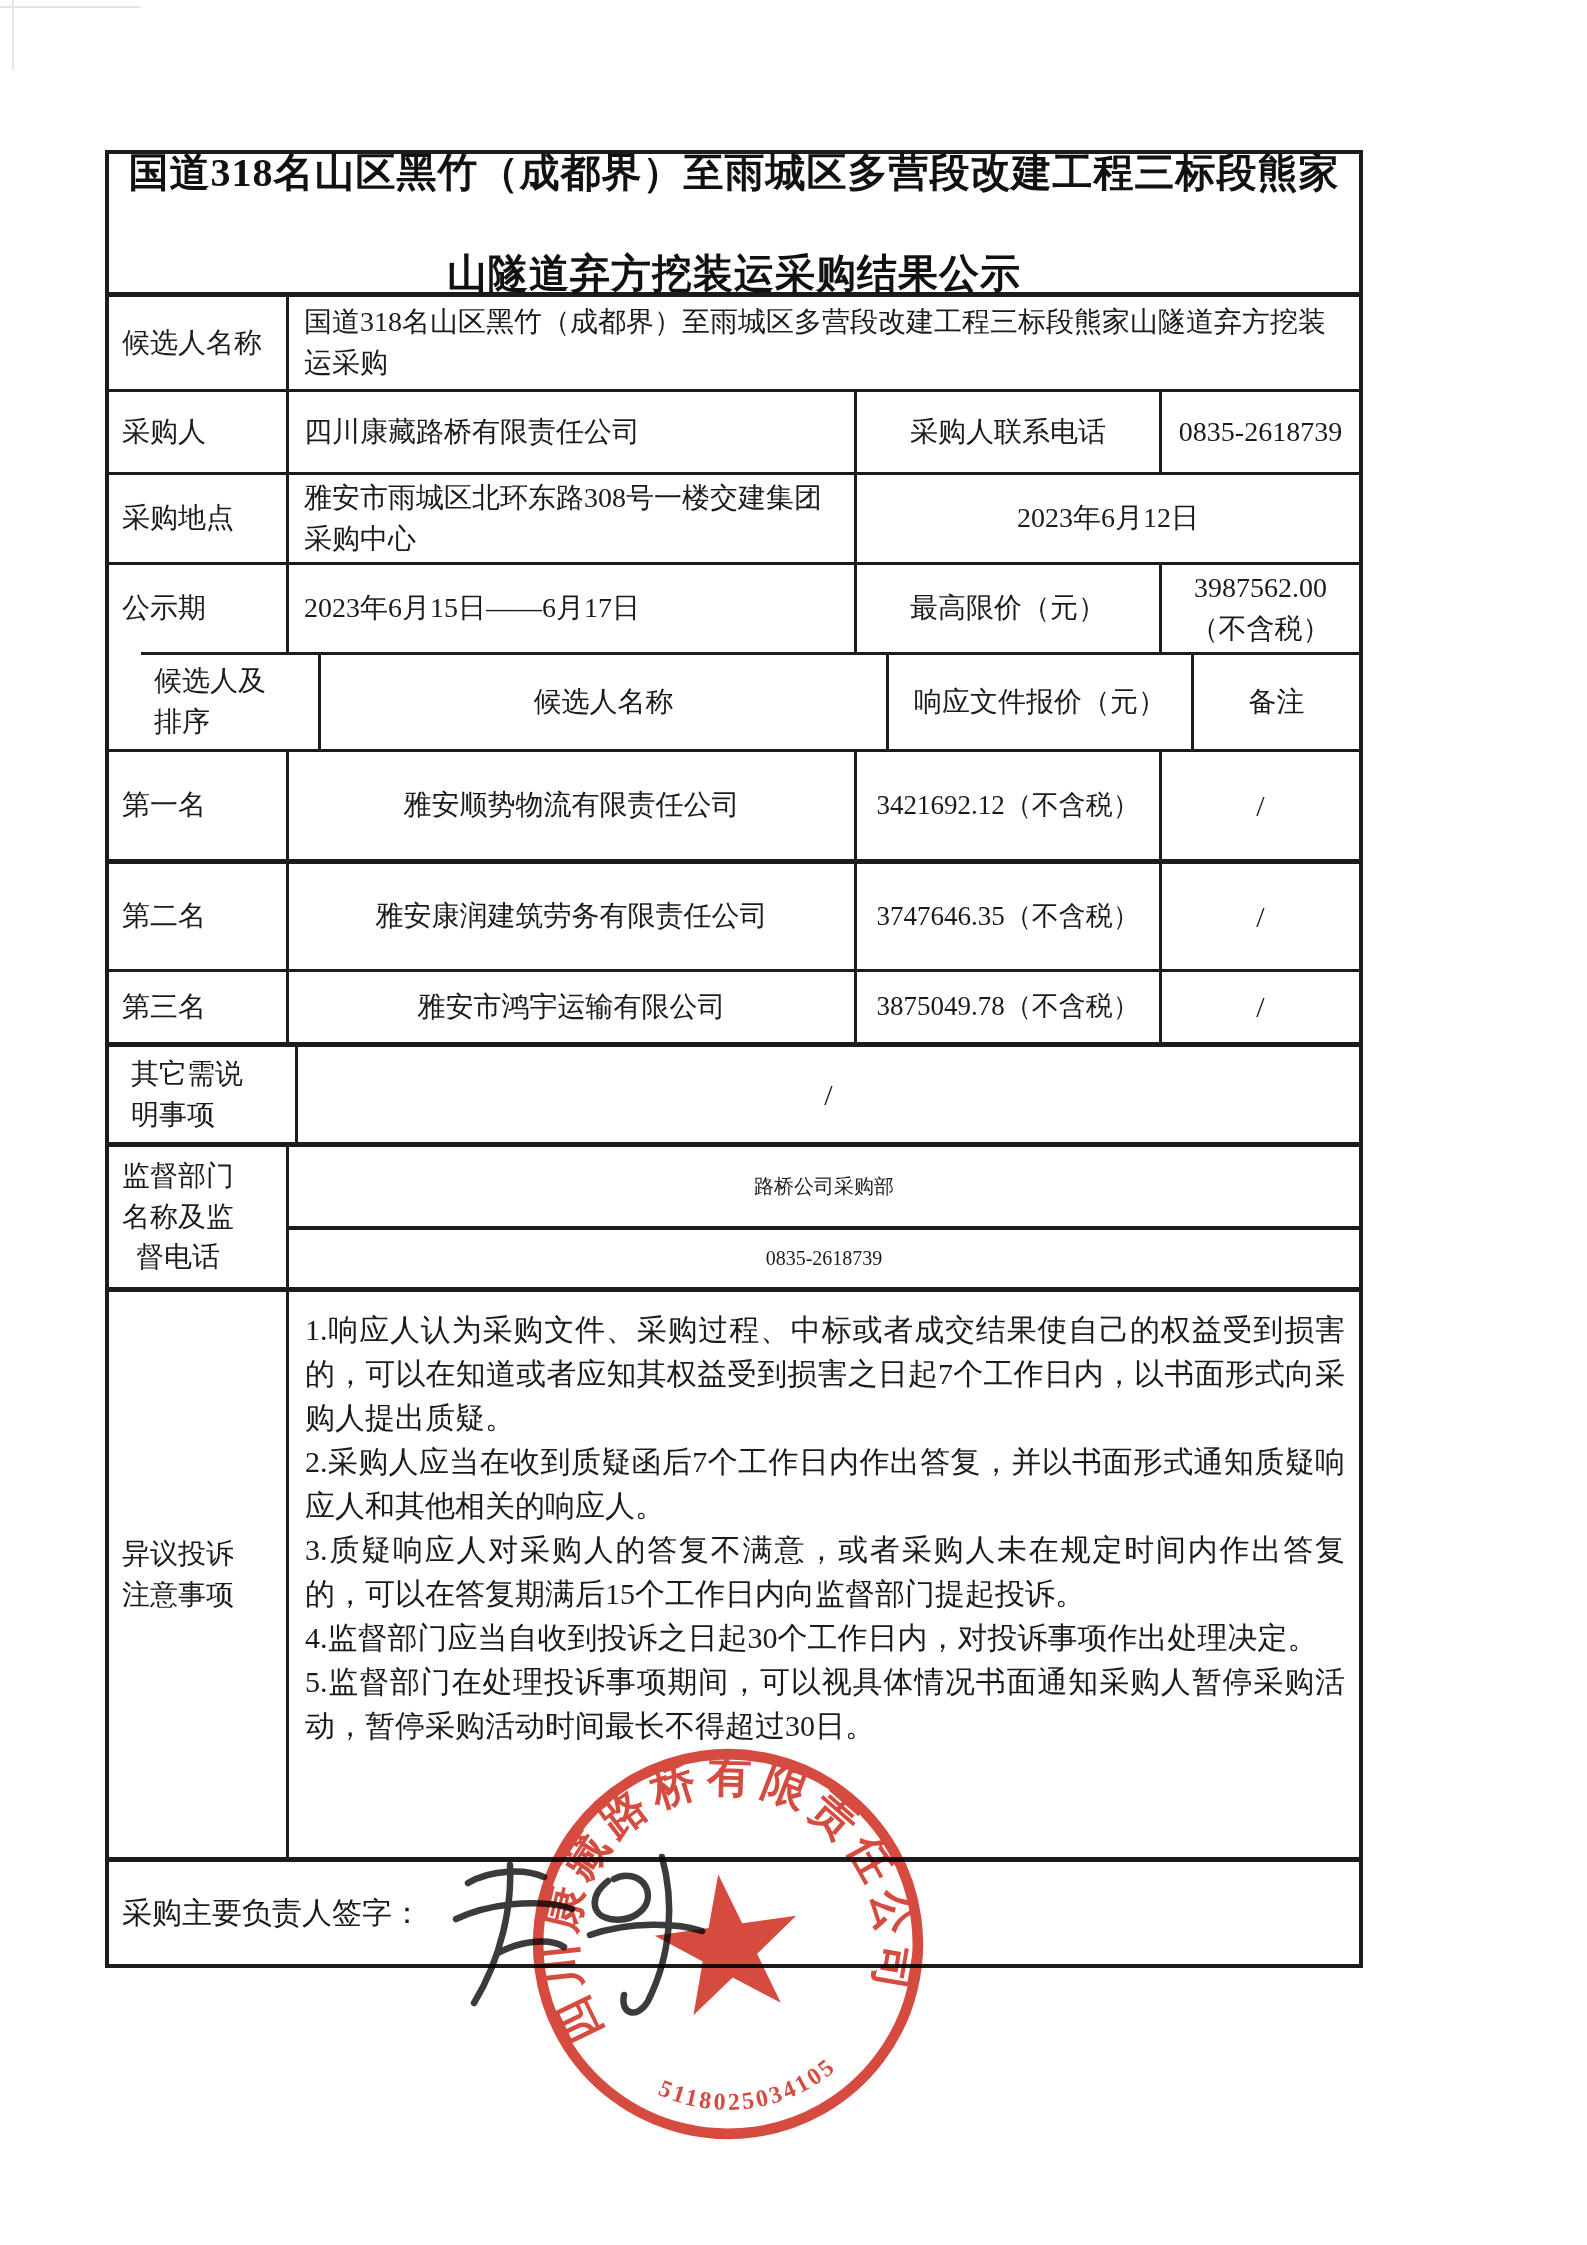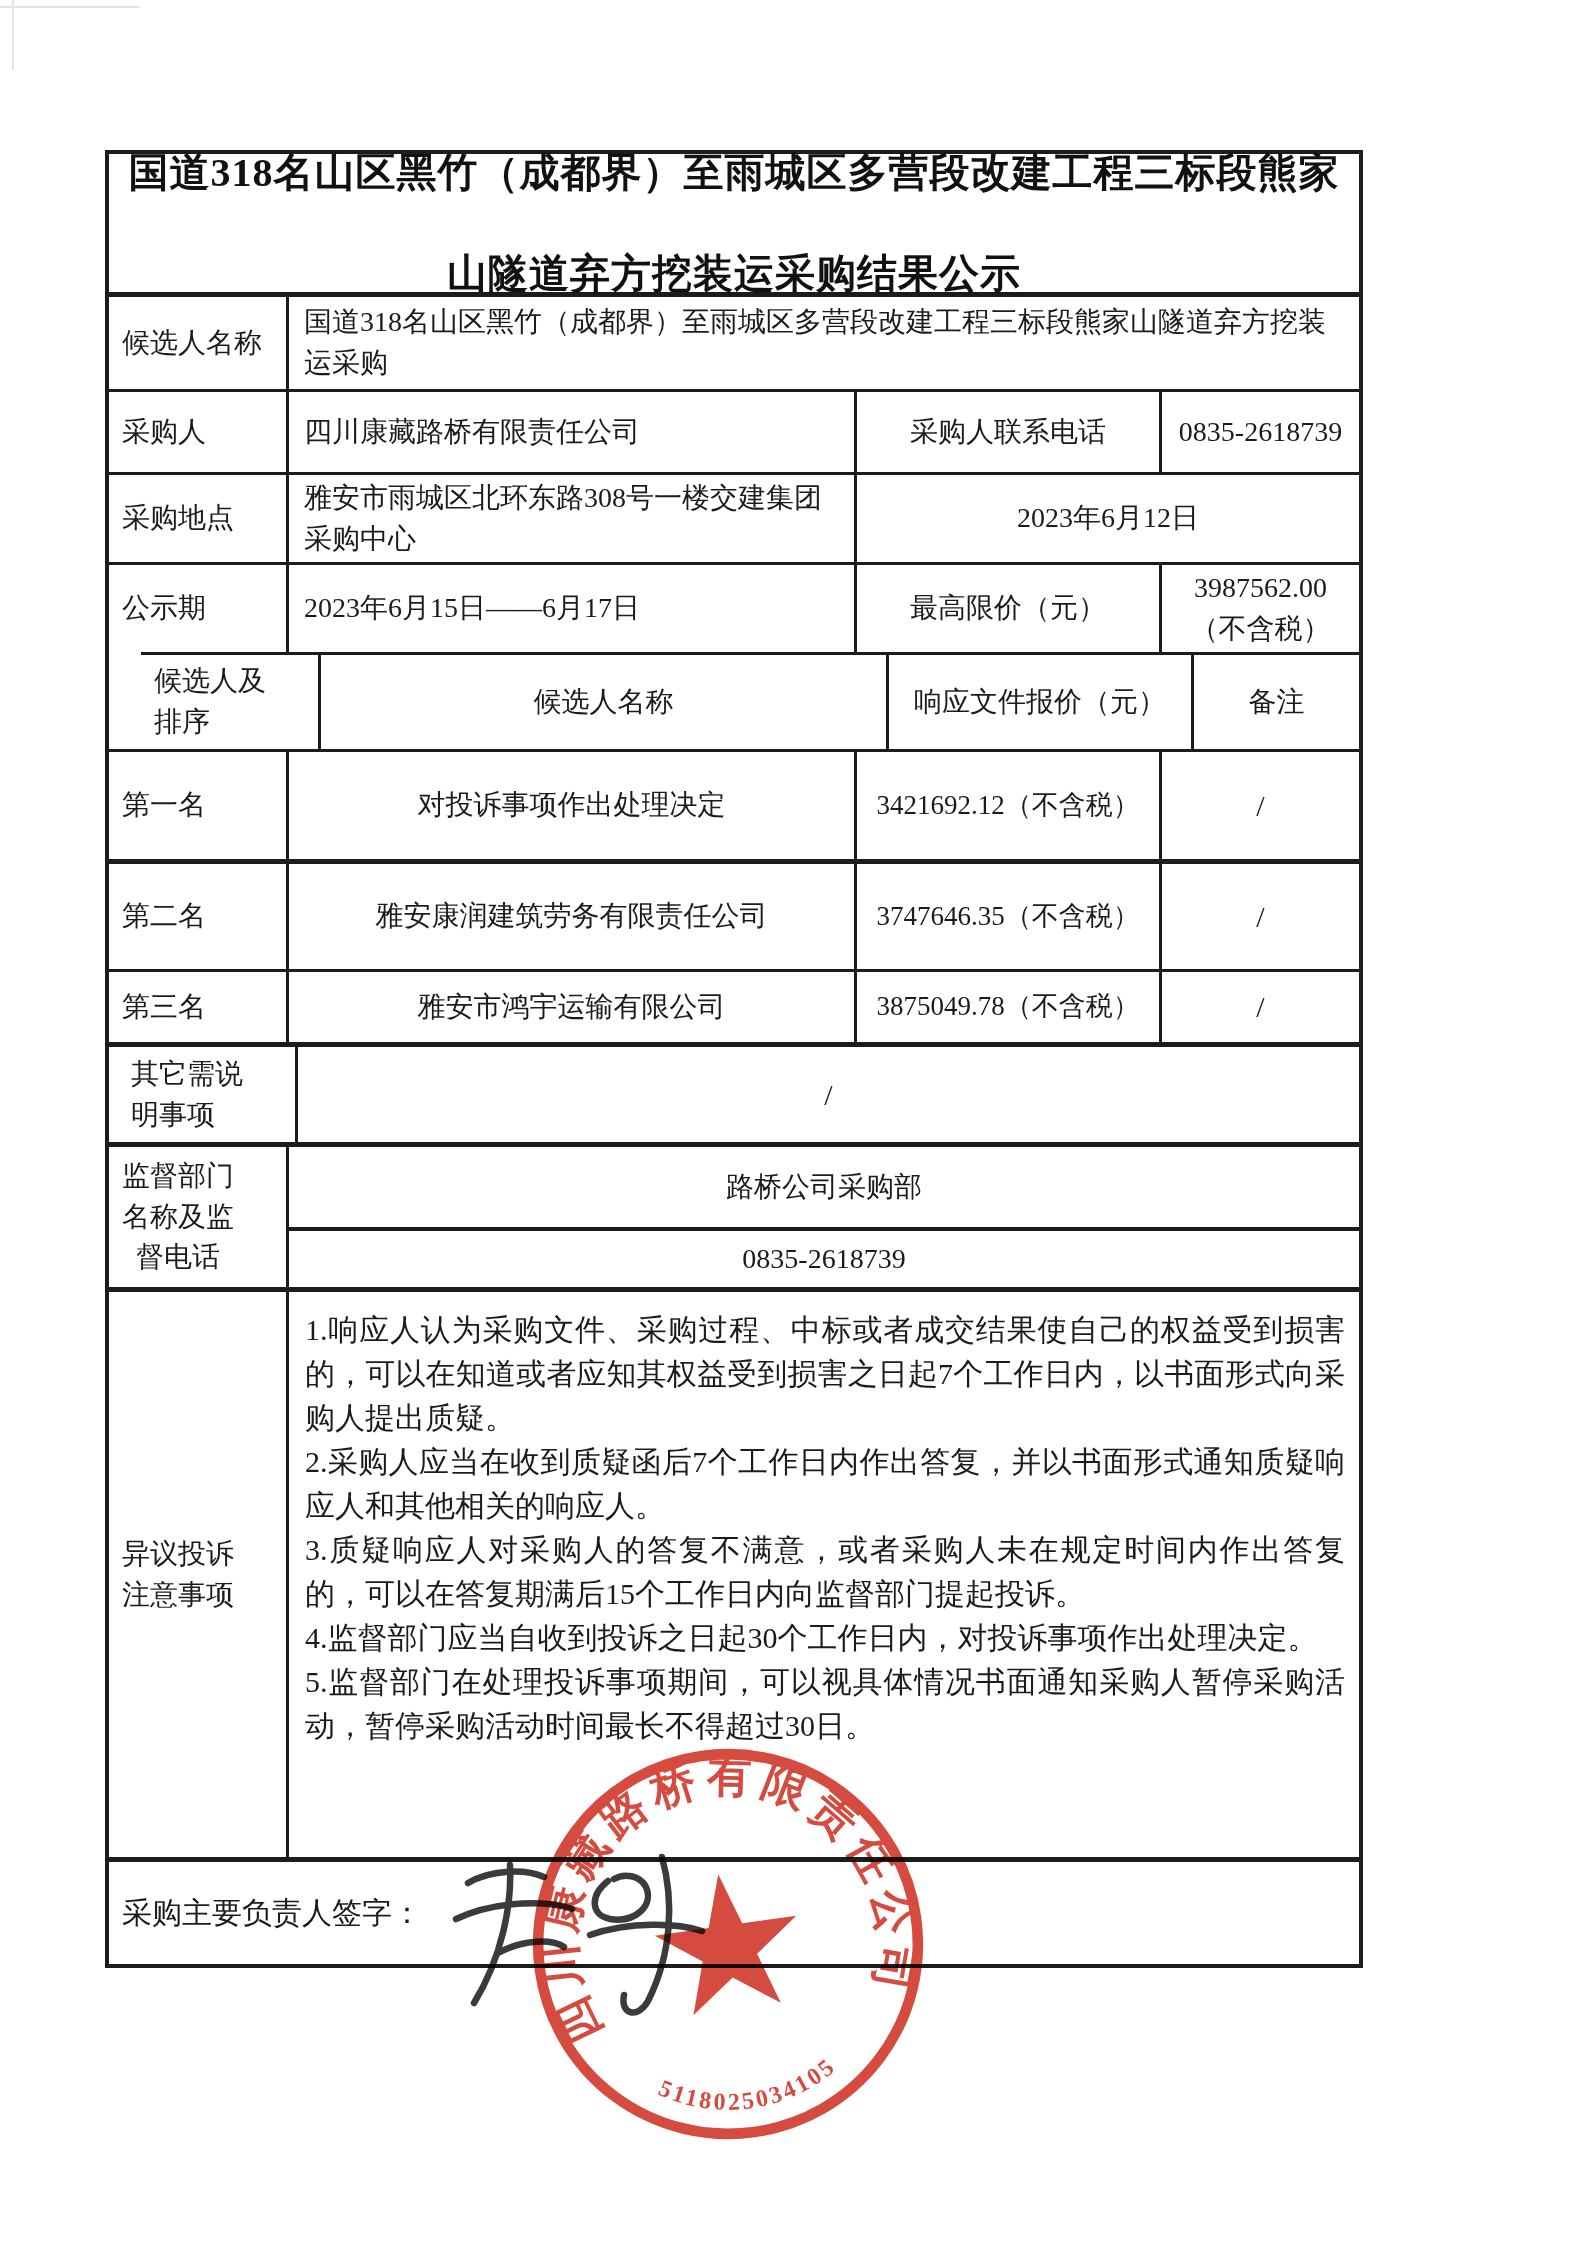--- a/index.html
+++ b/index.html
@@ -58,21 +58,21 @@
   .title-cell{
     flex:1 1 auto;display:flex;flex-direction:column;justify-content:center;
     text-align:center;font-size:40px;font-weight:700;line-height:53px;color:#111;
     letter-spacing:1px;
     gap:48px;
   }
   .price{font-size:27px;white-space:nowrap;}
   .slash{font-size:30px;}
 
   .sup-right{flex:1 1 auto;display:flex;flex-direction:column;border-left:3px solid var(--line);}
-  .sup-sub{flex:1 1 auto;display:flex;align-items:center;justify-content:center;font-size:28px;margin-top:9px;}
+  .sup-sub{flex:1 1 auto;display:flex;align-items:center;justify-content:center;font-size:20px;margin-top:9px;}
   .sup-sub + .sup-sub{border-top:4px solid var(--line);}
 
   .objection-text{
     flex:1 1 auto;border-left:3px solid var(--line);
     padding:16px 14px 10px 16px;display:block;
   }
   .objection-text p{margin:0;font-size:30px;line-height:44px;text-align:justify;}
 
   .sig-cell{flex:1 1 auto;display:flex;align-items:center;padding-left:13px;font-size:30px;}
 
@@ -127,21 +127,21 @@
       <div class="c col1">
         <span class="label-narrow">候选人及排序</span>
       </div>
       <div class="c col2 center">候选人名称</div>
       <div class="c col3">响应文件报价（元）</div>
       <div class="c col4">备注</div>
     </div>
 
     <div class="row r-rank1">
       <div class="c col1">第一名</div>
-      <div class="c col2 center">对投诉事项作出处理决定</div>
+      <div class="c col2 center">雅安顺势物流有限责任公司</div>
       <div class="c col3 price">3421692.12（不含税）</div>
       <div class="c col4 slash">/</div>
     </div>
 
     <div class="row r-rank2 thick">
       <div class="c col1">第二名</div>
       <div class="c col2 center">雅安康润建筑劳务有限责任公司</div>
       <div class="c col3 price">3747646.35（不含税）</div>
       <div class="c col4 slash">/</div>
     </div>

